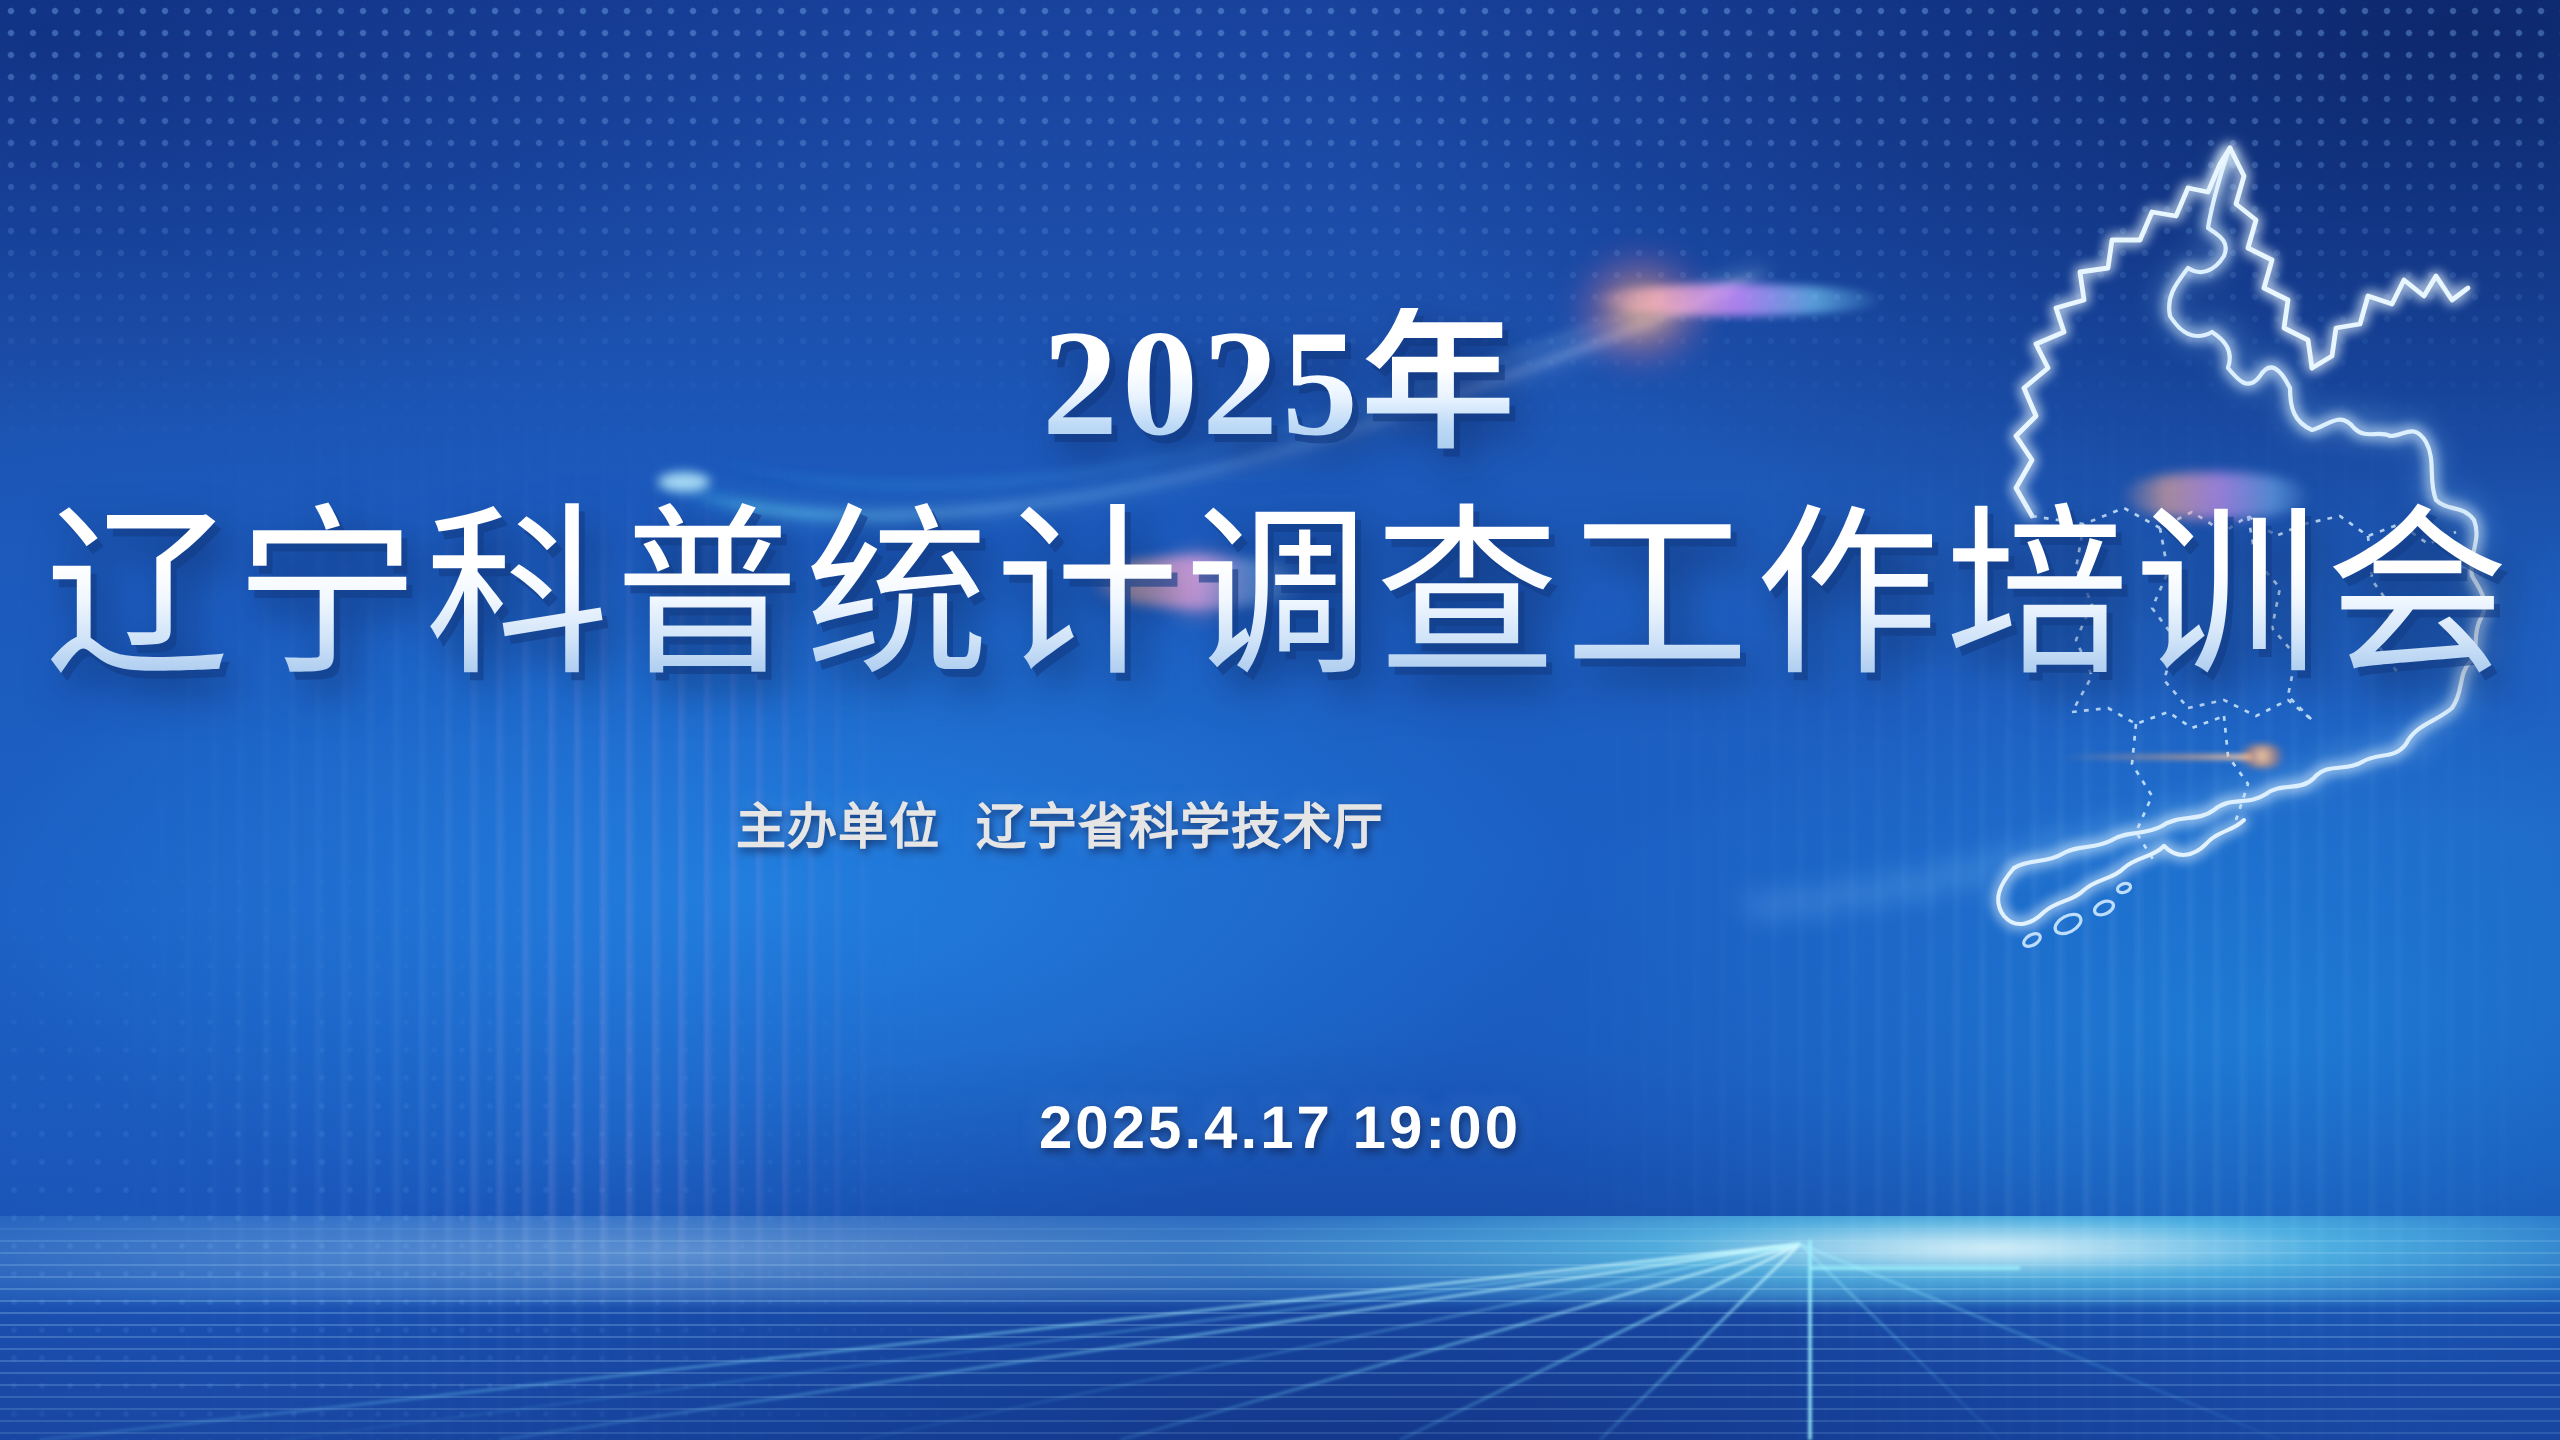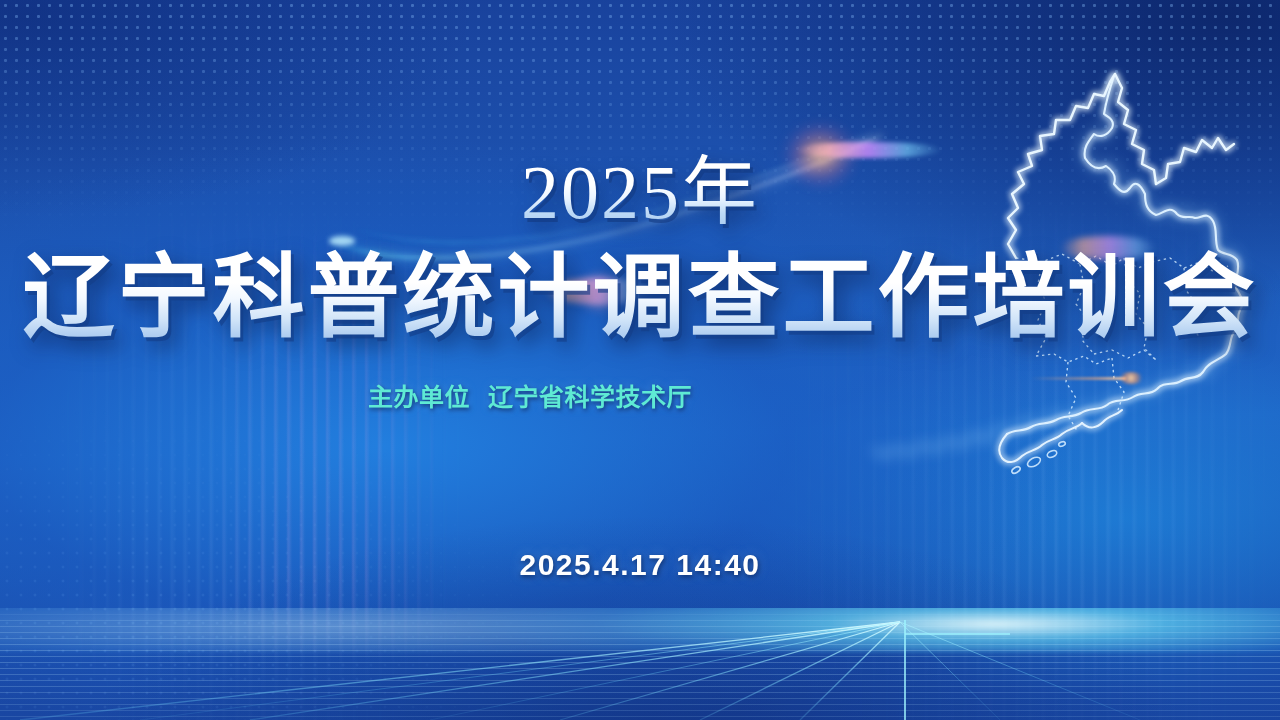--- a/index.html
+++ b/index.html
@@ -198,62 +198,62 @@
     position: absolute;
     inset: 0;
   }
 
   .year {
     position: absolute;
     left: 0; right: 0;
     top: 154px;
     text-align: center;
     font-family: "Liberation Serif", "DejaVu Serif", serif;
-    font-weight: 400;
+    font-weight: 700;
     font-size: 76px;
     line-height: 1;
     letter-spacing: 2px;
     color: #ffffff;
     background: linear-gradient(180deg, #ffffff 0%, #ffffff 40%, #eaf4ff 58%, #bcd9f6 78%, #a7c9ee 100%);
     -webkit-background-clip: text;
             background-clip: text;
     -webkit-text-fill-color: transparent;
     filter:
       drop-shadow(3px 4px 0px rgba(18,56,128,0.60))
       drop-shadow(5px 7px 9px rgba(8,28,78,0.45));
   }
 
   .main-title {
     position: absolute;
     left: 0; right: 0;
     top: 249px;
     text-align: center;
     font-family: "Liberation Serif", "DejaVu Serif", serif;
-    font-weight: 700;
+    font-weight: 400;
     font-size: 92px;
     line-height: 1.08;
     letter-spacing: 3px;
     white-space: nowrap;
     background: linear-gradient(180deg, #ffffff 0%, #ffffff 34%, #f2f8ff 50%, #cfe3f8 72%, #aecdf0 88%, #9cc0e9 100%);
     -webkit-background-clip: text;
             background-clip: text;
     -webkit-text-fill-color: transparent;
     filter:
       drop-shadow(3px 4px 0px rgba(20,62,136,0.62))
       drop-shadow(6px 8px 10px rgba(8,26,72,0.50));
   }
 
   .orgs {
     position: absolute;
     left: 368px;
-    top: 376px;
+    top: 393px;
     font-weight: 700;
     font-size: 25px;
     line-height: 43px;
-    color: #5eead4;
+    color: #e5e5e5;
     letter-spacing: 0.5px;
     text-shadow: 1px 2px 4px rgba(8,30,82,0.75), 0 0 10px rgba(120,190,255,0.35);
     white-space: nowrap;
   }
   .orgs .row { display: block; }
   .orgs .gap { display: inline-block; width: 18px; }
 
   .datetime {
     position: absolute;
     left: 0; right: 0;
@@ -466,16 +466,16 @@
     <div class="year">2025年</div>
 
     <div class="main-title">辽宁科普统计调查工作培训会</div>
 
     <div class="orgs">
       <span class="row">
         <span>主办单位</span><span class="gap"></span><span>辽宁省科学技术厅</span>
       </span>
     </div>
 
-    <div class="datetime">2025.4.17  14:40</div>
+    <div class="datetime">2025.4.17  19:00</div>
 
   </div>
 </div>
 
 </body></html>

